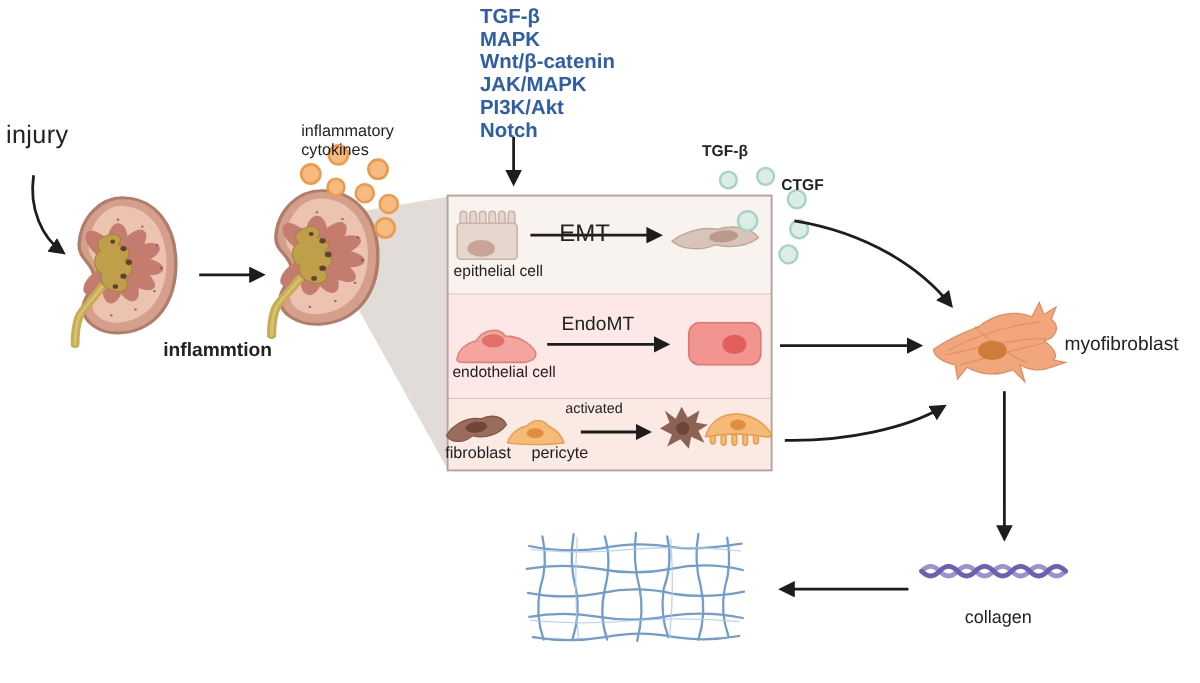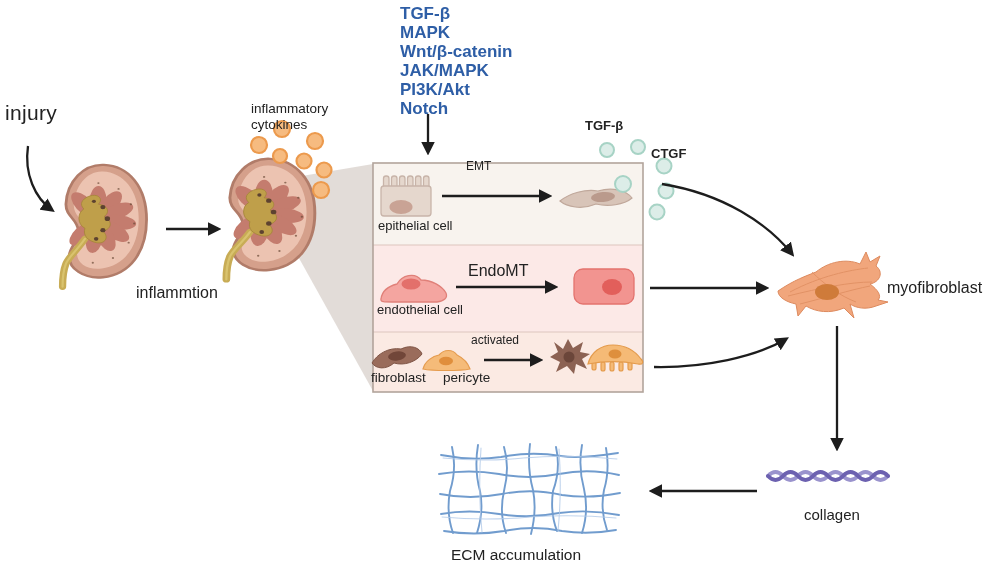--- a/index.html
+++ b/index.html
@@ -2,25 +2,25 @@
 <html><head>
 <meta charset="utf-8">
 <style>
   html,body{margin:0;padding:0;background:#fff;}
   .canvas{position:relative;width:1000px;height:569px;background:#ffffff;overflow:hidden;
           font-family:"Liberation Sans",sans-serif;}
   .scene{position:absolute;left:0;top:0;}
   .lbl{position:absolute;color:#222;font-family:"Liberation Sans",sans-serif;white-space:nowrap;line-height:1.15;}
   .lbl-injury{left:5px;top:101px;font-size:21px;font-weight:500;letter-spacing:.3px;}
   .lbl-cytokines{left:207px;top:101px;font-size:13.5px;white-space:pre-line;line-height:15.5px;margin-left:44px;}
-  .lbl-inflammation{left:136px;top:284px;font-size:16px;}
+  .lbl-inflammation{left:136px;top:284px;font-size:16px;font-weight:bold;}
   .pathway-list{position:absolute;left:400px;top:4px;color:#2e5ea6;font-size:17px;font-weight:600;line-height:19px;}
   .lbl-tgf{left:585px;top:119px;font-size:13px;font-weight:600;}
   .lbl-ctgf{left:651px;top:127px;font-size:13px;font-weight:600;margin-top:20px;}
-  .lbl-emt{left:466px;top:160px;font-size:12px;text-align:right;}
+  .lbl-emt{left:466px;top:184px;font-size:20px;text-align:right;}
   .lbl-epithelial{left:378px;top:219px;font-size:13px;}
   .lbl-endomt{left:468px;top:262px;font-size:16px;}
   .lbl-endothelial{left:377px;top:303px;font-size:13px;}
   .lbl-activated{left:471px;top:334px;font-size:12px;}
   .lbl-fibroblast{left:371px;top:370px;font-size:13.5px;text-align:center;}
   .lbl-pericyte{left:443px;top:370px;font-size:13.5px;}
   .lbl-myofibroblast{left:887px;top:279px;font-size:16px;}
   .lbl-collagen{left:804px;top:490px;font-size:15px;margin-top:16px;}
   .lbl-ecm{left:451px;top:546px;font-size:15.5px;}
 </style>
@@ -228,15 +228,14 @@
   <div class="lbl lbl-ctgf">CTGF</div>
   <div class="lbl lbl-emt">EMT</div>
   <div class="lbl lbl-epithelial">epithelial cell</div>
   <div class="lbl lbl-endomt">EndoMT</div>
   <div class="lbl lbl-endothelial">endothelial cell</div>
   <div class="lbl lbl-activated">activated</div>
   <div class="lbl lbl-fibroblast">fibroblast</div>
   <div class="lbl lbl-pericyte">pericyte</div>
   <div class="lbl lbl-myofibroblast">myofibroblast</div>
   <div class="lbl lbl-collagen">collagen</div>
-  <div class="lbl lbl-ecm">ECM accumulation</div>
 
 </div>
 
 </body></html>

